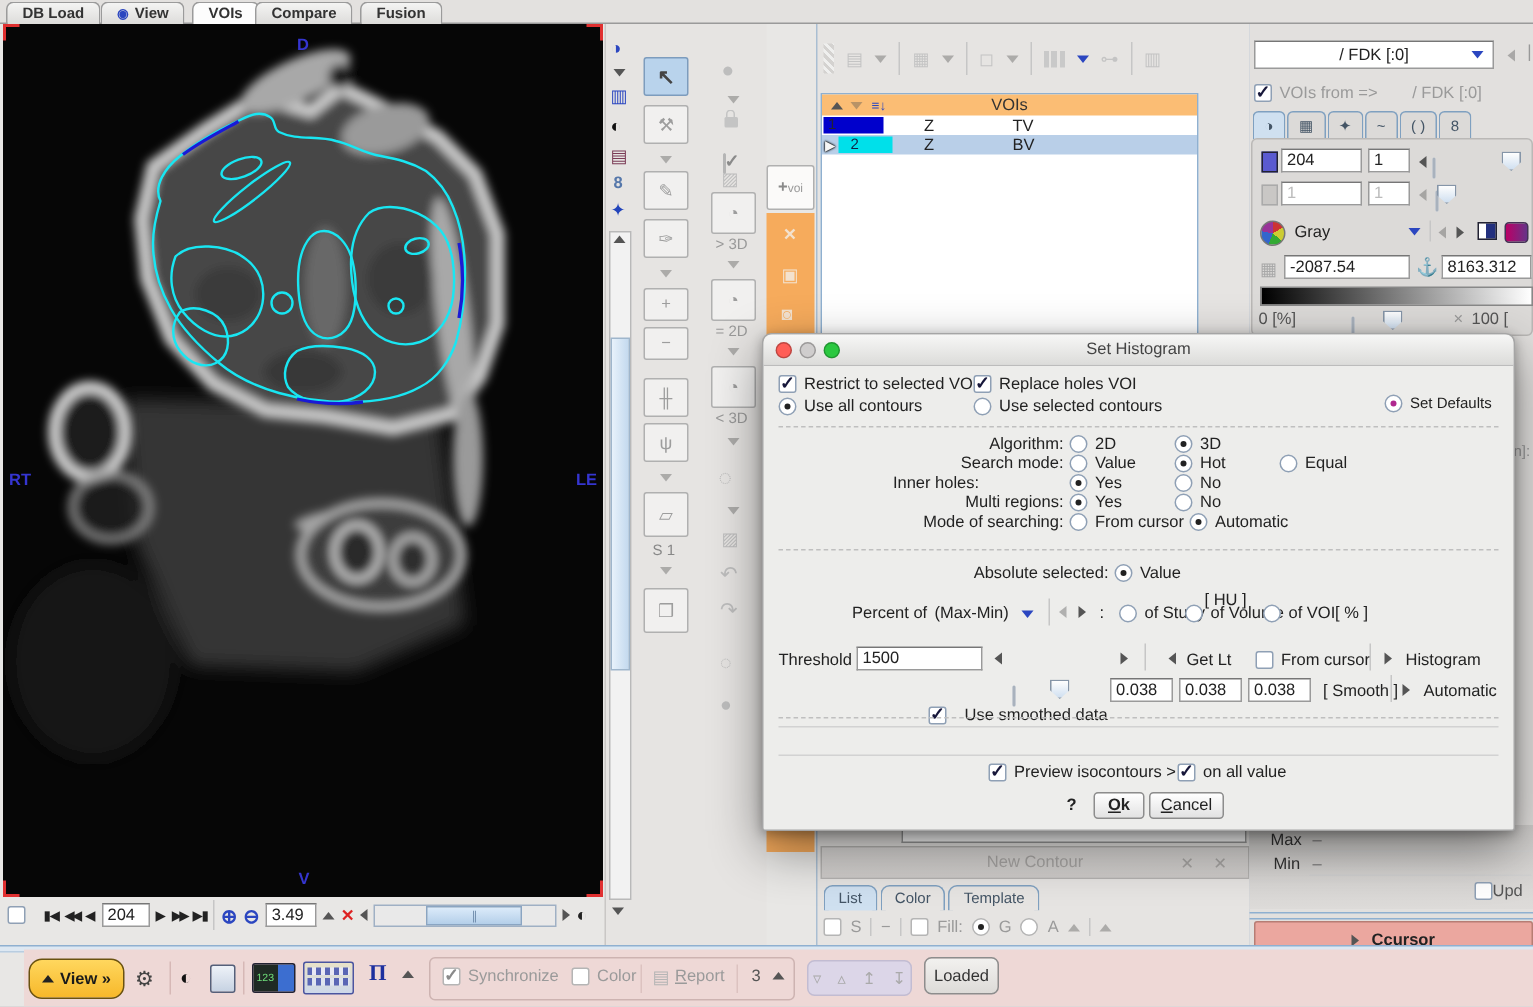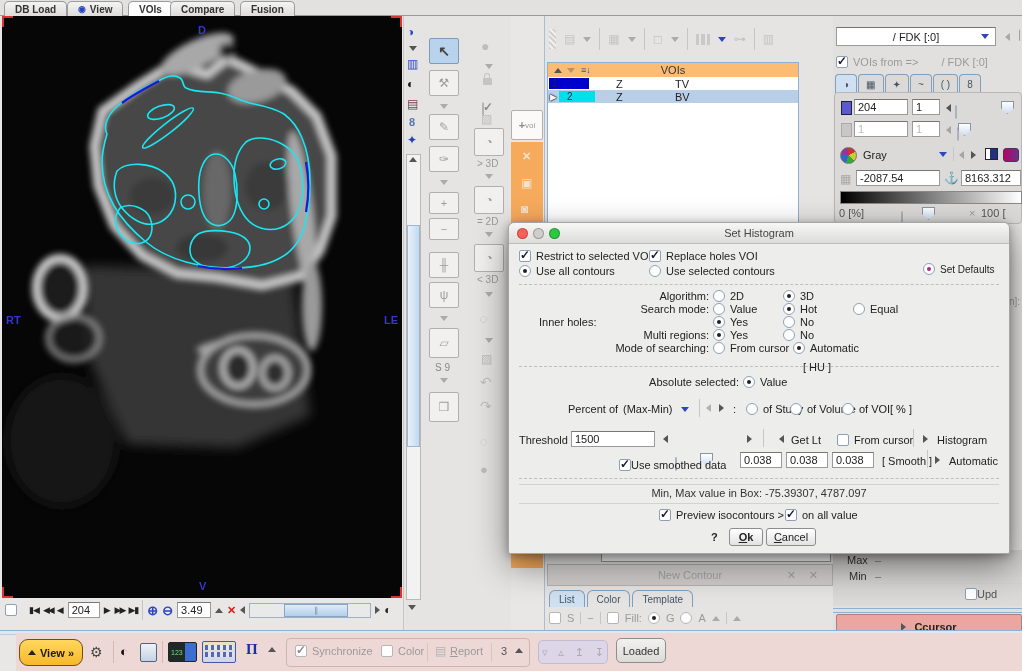--- a/index.html
+++ b/index.html
@@ -201,21 +201,21 @@
     <div class="abs toolb" style="left:7px;top:236px;width:30px;height:26px">
         <span class="sicon">╫</span>
       </div>
     <div class="abs toolb" style="left:7px;top:266px;width:30px;height:26px">
         <span class="sicon">ψ</span>
       </div>
     <span class="abs tri d gray" style="left:18px;top:300px"></span>
     <div class="abs toolb" style="left:7px;top:312px;width:30px;height:30px">
         <span class="sicon">▱</span>
       </div>
-    <span class="abs" style="left:13px;top:346px;color:#888;font-size:10px">S 9</span>
+    <span class="abs" style="left:13px;top:346px;color:#888;font-size:10px">S 1</span>
     <span class="abs tri d gray" style="left:18px;top:362px"></span>
     <div class="abs toolb" style="left:7px;top:376px;width:30px;height:30px">
         <span class="sicon">❒</span>
       </div>
   </div>
 
   <div class="abs" style="left:467px;top:16px;width:44px;height:616px;background:#e6e4e2;color:#bdbdbd">
     <span class="abs" style="left:14px;top:22px;font-size:14px">●</span>
     <span class="abs tri d gray" style="left:18px;top:48px"></span>
     <div class="abs lock" style="left:16px;top:62px"></div>
@@ -411,21 +411,21 @@
     </div>
     <span class="abs" style="left:176px;top:280px;color:#999;font-size:10px">n]:</span>
 
     <div class="abs" style="left:0;top:534px;width:189px;height:56px;background:linear-gradient(#cfcdcb,#dddbd9)">
       <span class="abs" style="left:14px;top:4px;color:#333">Max</span>
       <span class="abs" style="left:42px;top:4px;color:#777">–</span>
       <span class="abs hline" style="left:40px;top:17px;width:148px"></span>
       <span class="abs" style="left:16px;top:20px;color:#333">Min</span>
       <span class="abs" style="left:42px;top:20px;color:#777">–</span>
       <span class="abs hline" style="left:40px;top:33px;width:148px"></span>
-      <span class="abs row" style="left:132px;top:38px;gap:0;color:#555">
+      <span class="abs row" style="left:150px;top:38px;gap:0;color:#555">
         <span class="chk"></span>
           <span>Upd</span>
       </span>
     </div>
     <div class="abs" style="left:0;top:592px;width:189px;height:3px;border-top:1px solid #8fb0d0;border-bottom:1px solid #8fb0d0"></div>
     <div class="abs" style="left:3px;top:598px;width:184px;height:24px;background:#eba79f;border:1px solid #b77d74;border-radius:2px;display:flex;align-items:center;justify-content:center;gap:8px;font-weight:bold;color:#222">
       <span class="tri r"></span>
       <span><span style="text-decoration:underline">C</span><span>cursor</span></span>
     </div>
   </div>
@@ -478,21 +478,21 @@
       </span>
     <span class="abs row" style="left:274px;top:80px;gap:5px">
         <span class="rad on"></span>
         <span>Hot</span>
       </span>
     <span class="abs row" style="left:344px;top:80px;gap:5px">
         <span class="rad"></span>
         <span>Equal</span>
       </span>
 
-    <span class="abs" style="left:30px;top:93px;width:170px;text-align:left">Inner holes:</span>
+    <span class="abs" style="left:30px;top:93px;width:170px;text-align:center">Inner holes:</span>
     <span class="abs row" style="left:204px;top:93px;gap:5px">
         <span class="rad on"></span>
         <span>Yes</span>
       </span>
     <span class="abs row" style="left:274px;top:93px;gap:5px">
         <span class="rad"></span>
         <span>No</span>
       </span>
 
     <span class="abs" style="left:30px;top:106px;width:170px;text-align:right">Multi regions:</span>
@@ -515,21 +515,21 @@
         <span>Automatic</span>
       </span>
 
     <div class="abs dash" style="left:10px;top:143px;width:480px"></div>
 
     <span class="abs" style="left:60px;top:153px;width:170px;text-align:right">Absolute selected:</span>
     <span class="abs row" style="left:234px;top:153px;gap:5px">
         <span class="rad on"></span>
         <span>Value</span>
       </span>
-    <span class="abs" style="left:294px;top:138px">[ HU ]</span>
+    <span class="abs" style="left:294px;top:171px">[ HU ]</span>
 
     <span class="abs" style="left:59px;top:180px">Percent of</span>
     <span class="abs row" style="left:114px;top:180px;gap:8px">
         <span>(Max-Min)</span>
         <span class="tri d" style="border-top-color:#2b46c0"></span>
       </span>
     <span class="abs vdiv" style="left:190px;top:176px;height:18px"></span>
     <span class="abs tri l gray" style="left:197px;top:181px"></span>
     <span class="abs tri r" style="left:210px;top:181px"></span>
     <span class="abs" style="left:224px;top:180px">:</span>
@@ -558,41 +558,40 @@
     <span class="abs tri l" style="left:270px;top:212px"></span>
     <span class="abs" style="left:282px;top:211px">Get Lt</span>
     <span class="abs row" style="left:328px;top:211px;gap:5px">
         <span class="chk"></span>
         <span>From cursor</span>
       </span>
     <span class="abs vdiv" style="left:404px;top:206px;height:18px"></span>
     <span class="abs tri r" style="left:414px;top:212px"></span>
     <span class="abs" style="left:428px;top:211px">Histogram</span>
 
-    <span class="abs row" style="left:110px;top:236px;gap:0">
+    <span class="abs row" style="left:110px;top:248px;gap:12px">
         <span class="chk on"></span>
         <span>Use smoothed data</span>
       </span>
     <span class="abs field" style="left:231px;top:229px;width:42px">
         <span>0.038</span>
       </span>
     <span class="abs field" style="left:277px;top:229px;width:42px">
         <span>0.038</span>
       </span>
     <span class="abs field" style="left:323px;top:229px;width:42px">
         <span>0.038</span>
       </span>
     <span class="abs" style="left:373px;top:232px">[ Smooth ]</span>
     <span class="abs vdiv" style="left:418px;top:227px;height:18px"></span>
     <span class="abs tri r" style="left:426px;top:233px"></span>
     <span class="abs" style="left:440px;top:232px">Automatic</span>
 
     <div class="abs dash" style="left:10px;top:255px;width:480px"></div>
     <div class="abs hline" style="left:10px;top:261px;width:480px"></div>
-    <div class="abs" style="left:0;top:264px;width:100%;text-align:center;color:#333">Min, Max value in Box: -75.39307, 4787.097</div>
     <div class="abs hline" style="left:10px;top:280px;width:480px"></div>
 
     <span class="abs row" style="left:150px;top:286px;gap:5px">
         <span class="chk on"></span>
         <span>Preview isocontours &gt;</span>
       </span>
     <span class="abs row" style="left:276px;top:286px;gap:5px">
         <span class="chk on"></span>
         <span>on all value</span>
       </span>

